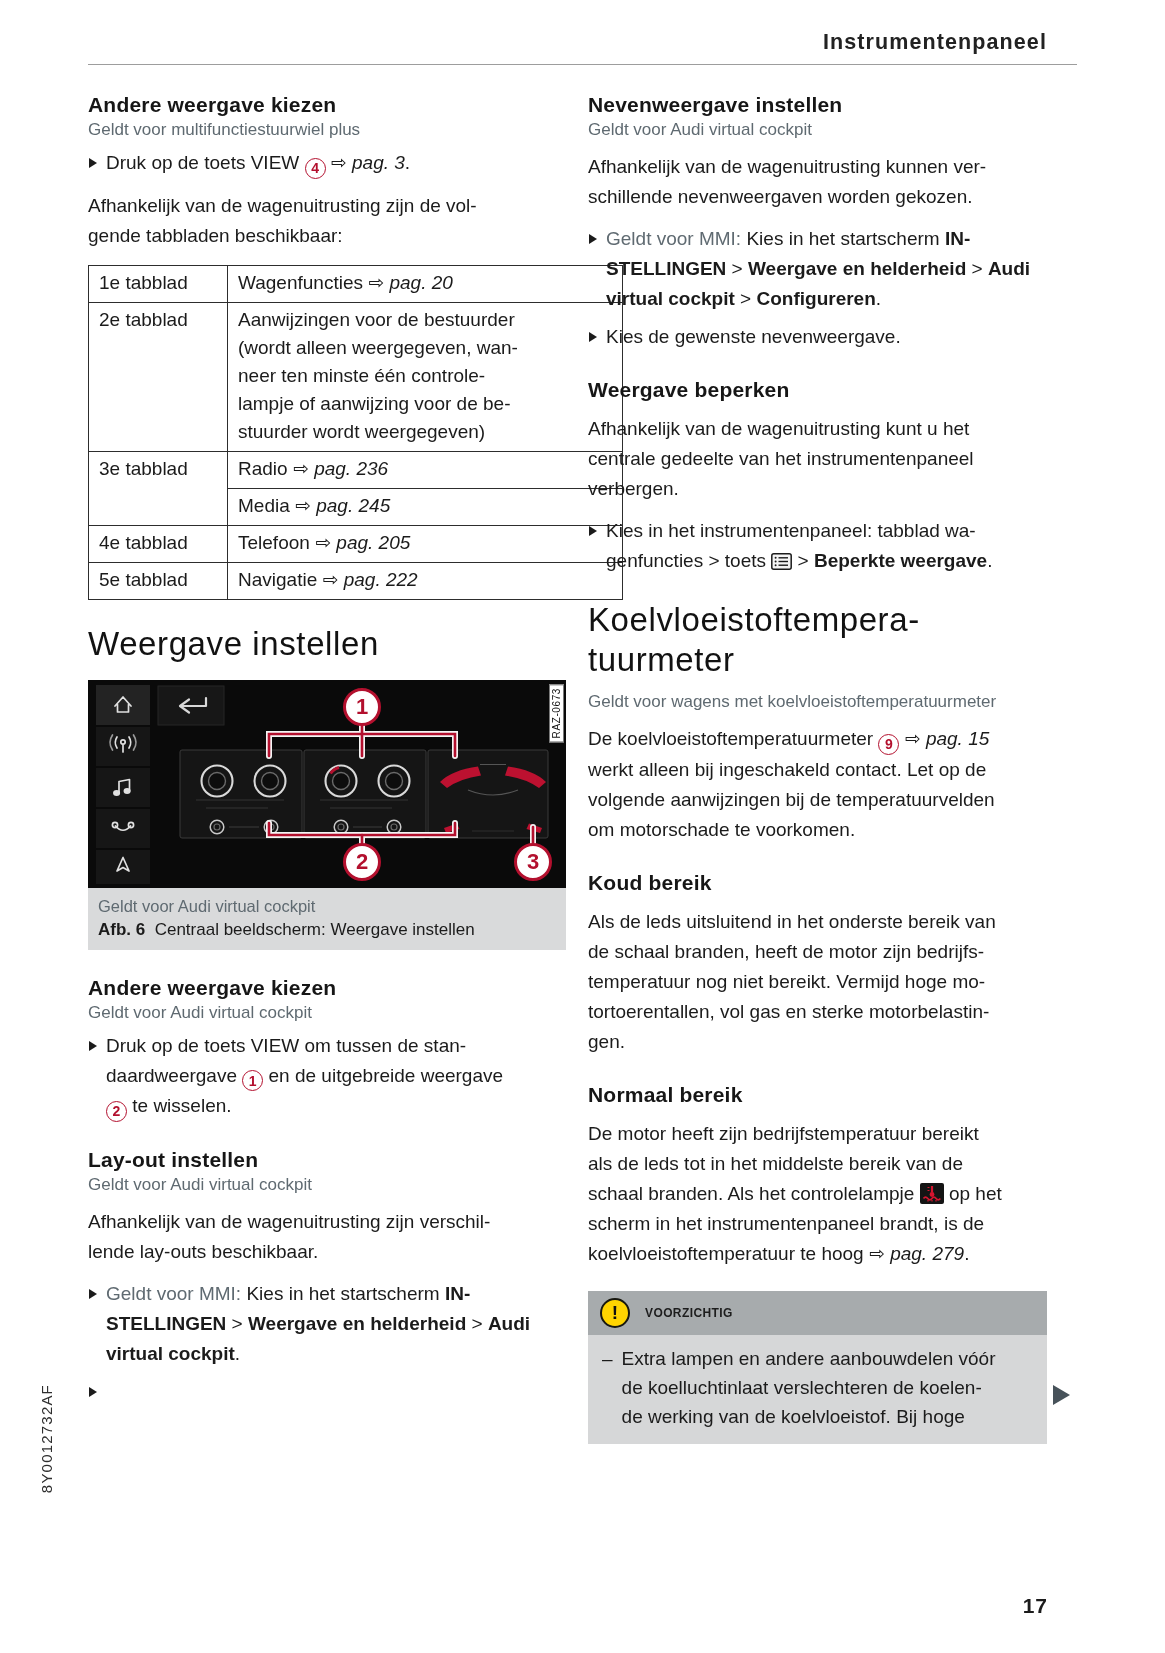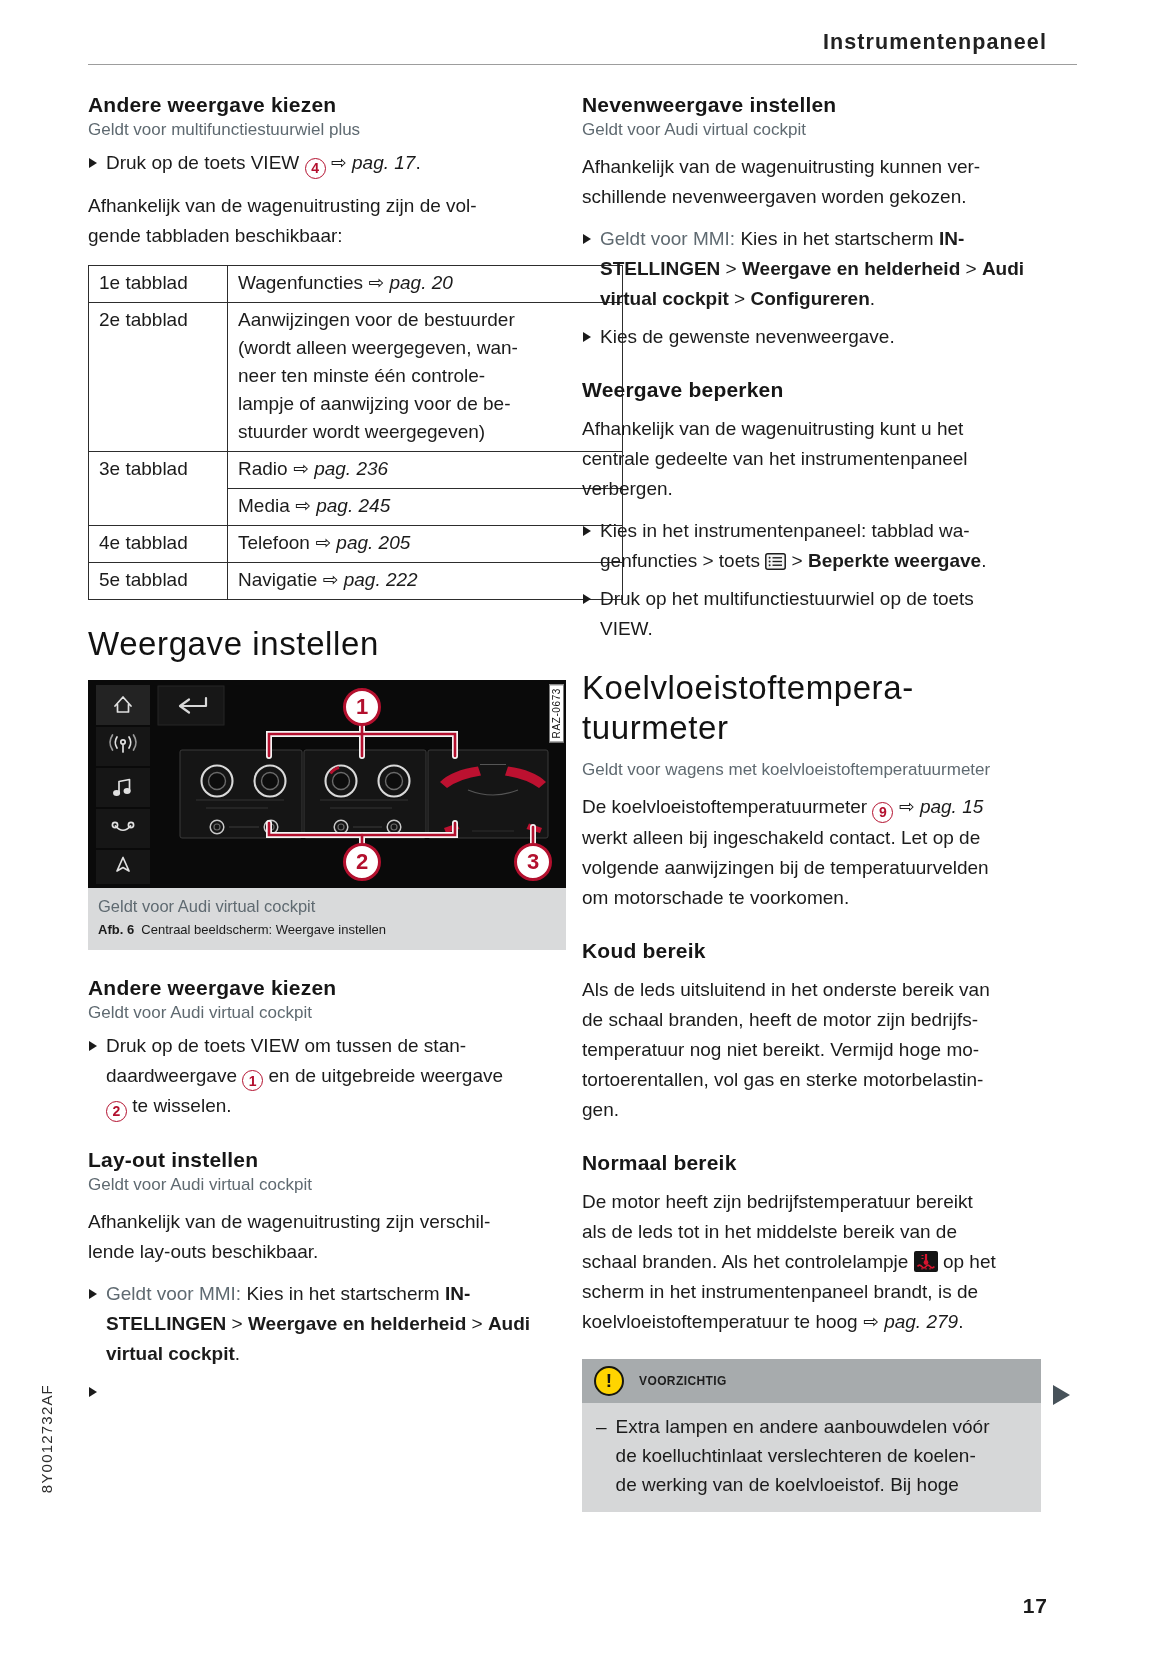--- a/index.html
+++ b/index.html
@@ -5,21 +5,21 @@
 <style>
   html,body{margin:0;padding:0;}
   body{
     width:1165px;height:1653px;background:#ffffff;position:relative;overflow:hidden;
     font-family:"Liberation Sans","DejaVu Sans",sans-serif;color:#1b1b1b;
   }
   
   .page-header{margin:30px 88px 0 88px;border-bottom:1.5px solid #9d9d9d;padding-bottom:9px;}
   .header-title{text-align:right;font-weight:bold;font-size:21.5px;letter-spacing:1.1px;padding-right:30px;color:#222;}
   
-  .columns{display:flex;gap:16px;margin:16px 88px 0 88px;}
+  .columns{display:flex;gap:22px;margin:16px 88px 0 88px;}
   .col-left{width:478px;flex:none;}
   .col-right{width:459px;flex:none;}
   h3.sec{font-size:21px;margin:26px 0 3px;letter-spacing:.2px;color:#161616;}
   h3.sec.first{margin-top:12px;}
   .h1{font-size:33px;font-weight:normal;letter-spacing:.6px;line-height:40px;margin:24px 0 12px;white-space:pre-line;color:#121212;}
   .applies{color:#5f6a71;font-size:17px;margin:0 0 8px;}
   p.body,.rich{font-size:19px;line-height:30px;white-space:pre-line;margin:12px 0;}
   .bullets{margin:6px 0 4px;}
   .bullet{display:flex;margin:0 0 8px;}
   .bullet .tri{flex:none;width:0;height:0;border-left:8px solid #1b1b1b;border-top:5px solid transparent;border-bottom:5px solid transparent;margin:10px 9px 0 1px;}
@@ -39,21 +39,21 @@
   
   .figure{margin:16px 0 0;width:478px;}
   .screen{position:relative;width:478px;height:208px;background:#0a0a0a;}
   .screen svg{display:block;}
   .callout{position:absolute;width:38px;height:38px;box-sizing:border-box;border:3px solid #b3102e;border-radius:50%;
     background:#fff;color:#b3102e;font-weight:bold;font-size:22px;display:flex;align-items:center;justify-content:center;}
   .raz{position:absolute;top:4px;right:2px;background:#fff;border:1px solid #7a7a7a;color:#111;font-size:10px;
     padding:3px 1px;writing-mode:vertical-rl;transform:rotate(180deg);letter-spacing:.6px;}
   .figcaption{background:#d9dadb;width:478px;box-sizing:border-box;padding:7px 10px 9px;}
   .figcaption .fa{color:#5f6a71;font-size:16.5px;line-height:23px;}
-  .figcaption .fc{color:#1b1b1b;font-size:13px;line-height:23px;white-space:pre-wrap;}
+  .figcaption .fc{color:#1b1b1b;font-size:17px;line-height:23px;white-space:pre-wrap;}
   
   .list-icon svg,.coolant-warning-icon svg{vertical-align:-3px;}
   .coolant-warning-icon svg{vertical-align:-4px;}
   
   .caution{margin-top:22px;width:459px;}
   .caution-head{background:#a7abad;display:flex;align-items:center;gap:15px;padding:7px 12px;}
   .caution-icon{flex:none;width:30px;height:30px;box-sizing:border-box;border-radius:50%;background:#ffd400;border:2.5px solid #17170f;
     color:#111;font-weight:bold;font-size:19px;display:flex;align-items:center;justify-content:center;}
   .caution-title{font-weight:bold;font-size:12px;letter-spacing:.4px;color:#1d1d1d;}
   .caution-body{background:#d6d7d8;padding:9px 14px 13px;}
@@ -74,21 +74,21 @@
 
 <div class="columns">
 
   <div class="col-left">
 
     <h3 class="sec first">Andere weergave kiezen</h3>
     <div class="applies">Geldt voor multifunctiestuurwiel plus</div>
     <div class="bullets">
       <div class="bullet">
         <span class="tri"></span>
-        <span class="bt">Druk op de toets VIEW <span class="cnum">4</span> <span class="pref"><span class="arr">⇨</span>&nbsp;<i>pag. 17</i></span>.</span>
+        <span class="bt">Druk op de toets VIEW <span class="cnum">4</span> <span class="pref"><span class="arr">⇨</span>&nbsp;<i>pag. 3</i></span>.</span>
       </div>
     </div>
     <p class="body">Afhankelijk van de wagenuitrusting zijn de vol-
 gende tabbladen beschikbaar:</p>
 
     <table class="tabs-table">
       <tbody>
         <tr>
           <td class="lbl">1e tabblad</td>
           <td class="val">Wagenfuncties <span class="pref"><span class="arr">⇨</span>&nbsp;<i>pag. 20</i></span></td>
@@ -291,25 +291,20 @@
                   <circle cx="4.6" cy="8.5" r="1"></circle>
                   <circle cx="4.6" cy="12.2" r="1"></circle>
                 </g>
                 <g stroke="#1b1b1b" stroke-width="1.4">
                   <path d="M7.5,4.8 H17"></path>
                   <path d="M7.5,8.5 H17"></path>
                   <path d="M7.5,12.2 H17"></path>
                 </g>
               </svg></span> &gt; <b>Beperkte weergave</b>.</span>
       </div>
-      <div class="bullet">
-        <span class="tri"></span>
-        <span class="bt">Druk op het multifunctiestuurwiel op de toets
-VIEW.</span>
-      </div>
     </div>
 
     <div class="h1">Koelvloeistoftempera-
 tuurmeter</div>
     <div class="applies">Geldt voor wagens met koelvloeistoftemperatuurmeter</div>
     <p class="rich">De koelvloeistoftemperatuurmeter <span class="cnum">9</span> <span class="pref"><span class="arr">⇨</span>&nbsp;<i>pag. 15</i></span>
 werkt alleen bij ingeschakeld contact. Let op de
 volgende aanwijzingen bij de temperatuurvelden
 om motorschade te voorkomen.</p>
 

